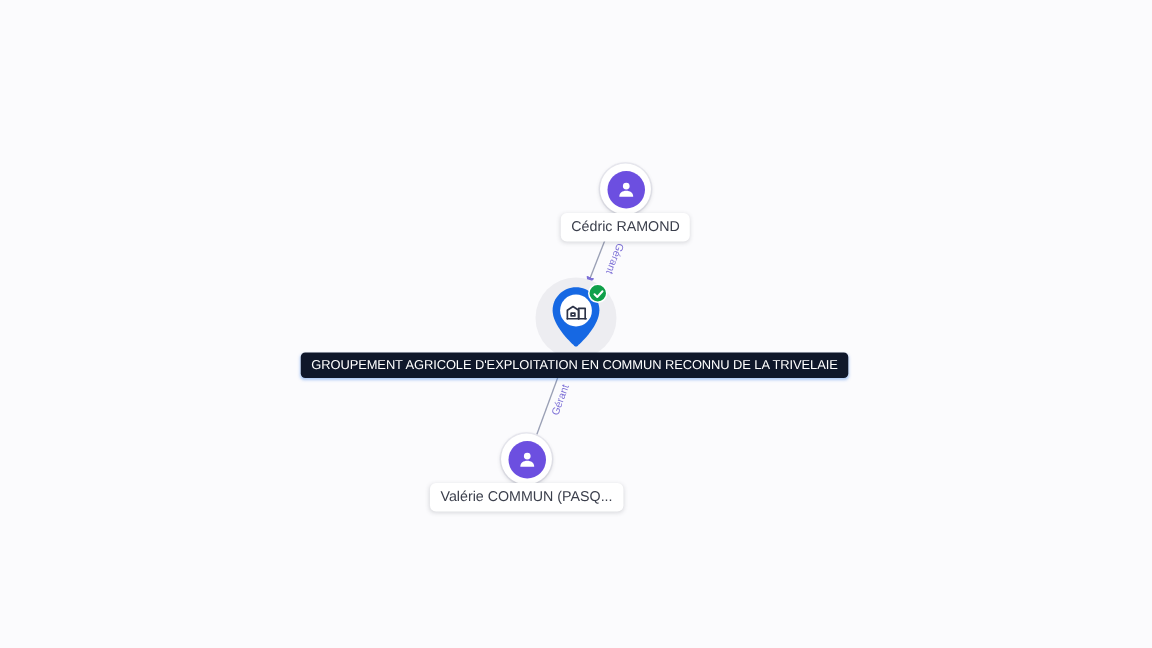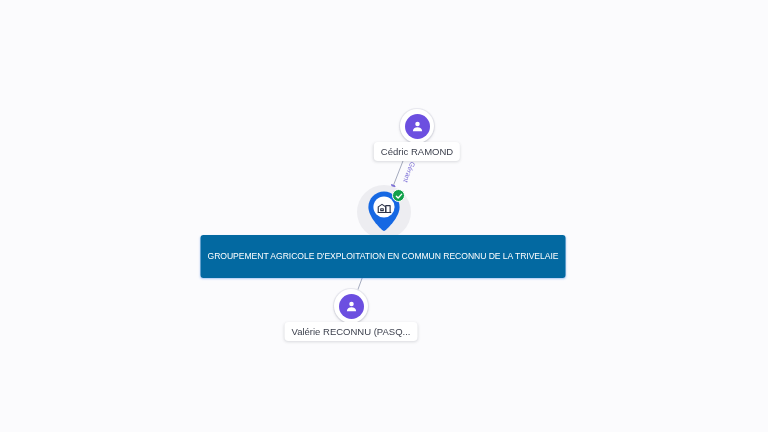--- a/index.html
+++ b/index.html
@@ -93,26 +93,26 @@
     line-height: 13px;
     padding: 3px 7px;
     border-radius: 4px;
     white-space: nowrap;
     box-shadow: 0 1px 3px rgba(60,64,80,0.18);
     transform: translateX(-50%);
     text-align: center;
   }
   .company-label {
     position: absolute;
-    background: #0369a1;
+    background: #0f172a;
     color: #ffffff;
     font-size: 8.6px;
     letter-spacing: -0.05px;
     line-height: 13px;
-    padding: 15px 7px;
+    padding: 2px 7px;
     border-radius: 3px;
     white-space: nowrap;
     transform: translateX(-50%);
     box-shadow: 0 1px 2px rgba(22,104,227,0.35);
   }
   .edge-label {
     position: absolute;
     color: #7c6fd6;
     font-size: 7px;
     line-height: 8px;
@@ -152,21 +152,21 @@
   <div class="node-label" style="left:417px; top:142px;">Cédric RAMOND</div>
 
   <div class="person-node" style="left:334px; top:289px;">
     <div class="person-disc">
       <svg width="15" height="15" viewBox="0 0 24 24" fill="#ffffff">
         <circle cx="12" cy="8" r="3.6"></circle>
         <path d="M4.6 19.4c0-4.1 3.3-6.3 7.4-6.3s7.4 2.2 7.4 6.3z"></path>
       </svg>
     </div>
   </div>
-  <div class="node-label" style="left:351px; top:322px;">Valérie RECONNU (PASQ...</div>
+  <div class="node-label" style="left:351px; top:322px;">Valérie COMMUN (PASQ...</div>
 
   <div class="company-node" style="left:357px; top:185px;">
     <div class="pin-wrap">
       <svg class="pin-shape" width="40" height="46" viewBox="0 0 40 46" xmlns="http://www.w3.org/2000/svg">
         <path d="M20 2.5c-8.6 0-15.6 6.9-15.6 15.4 0 10 11.4 20.9 14.5 23.7a1.7 1.7 0 0 0 2.2 0c3.1-2.8 14.5-13.7 14.5-23.7C35.6 9.4 28.6 2.5 20 2.5z" fill="#1668e3"></path>
         <circle cx="20" cy="18" r="10.6" fill="#ffffff"></circle>
       </svg>
       <svg style="position:absolute; left:12.5px; top:10.5px;" width="15" height="15" viewBox="0 0 24 24" fill="none" stroke="#2c3347" stroke-width="1.8" stroke-linecap="round" stroke-linejoin="round">
         <path d="M2 20V11l6-4 6 4v9"></path>
         <path d="M14 20V9l7 0v11"></path>

